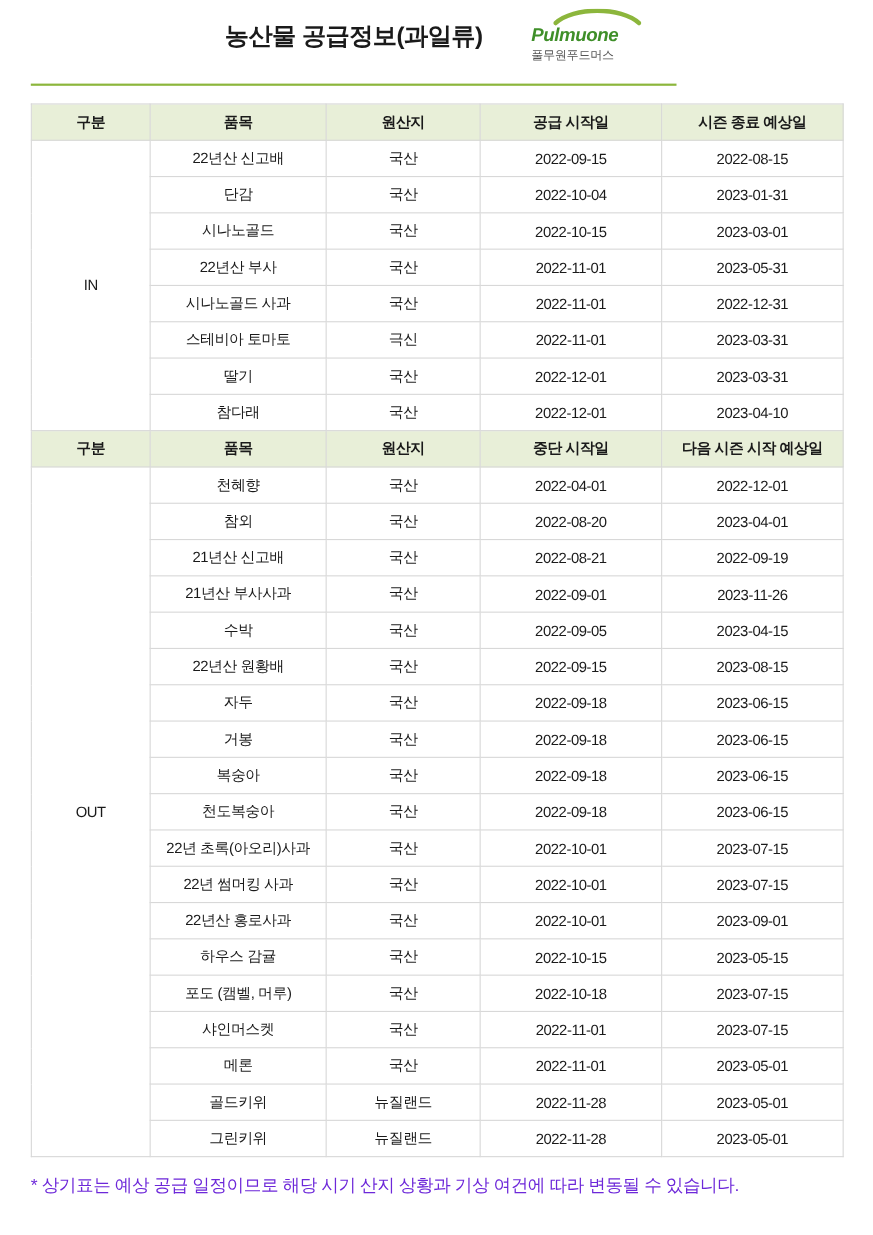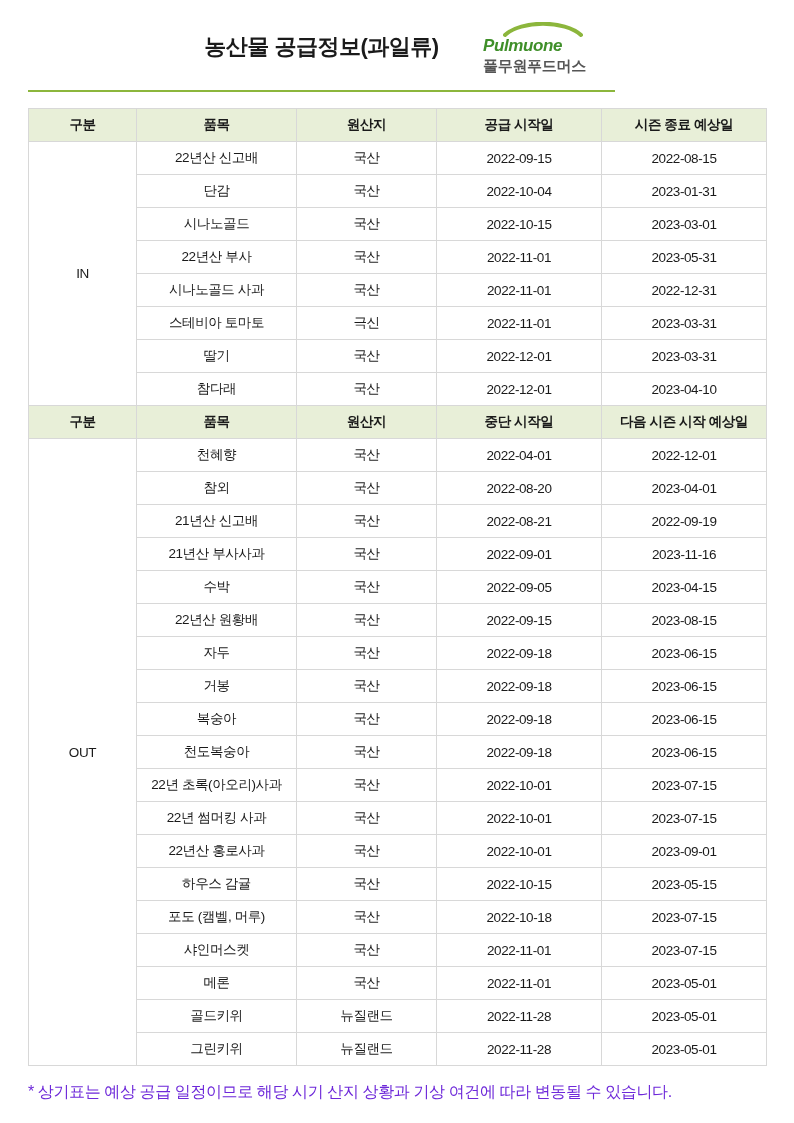--- a/index.html
+++ b/index.html
@@ -13,21 +13,21 @@
     font-family: "Liberation Sans", sans-serif;
     color: #000000;
     position: relative;
     overflow: hidden;
   }
   .page {
     width: 643px;
     height: 1123px;
     position: relative;
     box-sizing: border-box;
-    padding: 14px 28px;
+    padding: 0 28px;
   }
   
   .header {
     position: relative;
     height: 72px;
   }
   .doc-title {
     position: absolute;
     left: 0;
     right: 0;
@@ -54,25 +54,24 @@
   .brand-swoosh svg { display:block; }
   .brand-name {
     font-size: 17px;
     font-weight: bold;
     color: #3f8f29;
     font-style: italic;
     letter-spacing: -0.4px;
     margin-top: -2px;
   }
   .brand-sub {
-    font-size: 15px;
+    font-size: 11px;
     color: #555;
     letter-spacing: -0.3px;
     margin-top: 1px;
-    font-weight: bold;
   }
   .rule {
     height: 2px;
     background: #8cb63c;
     margin: 4px 0 16px 0;
   }
   
   table.supply {
     border-collapse: collapse;
     width: 738px;
@@ -223,21 +222,21 @@
         <tr>
           <td>21년산 신고배</td>
           <td>국산</td>
           <td>2022-08-21</td>
           <td>2022-09-19</td>
         </tr>
         <tr>
           <td>21년산 부사사과</td>
           <td>국산</td>
           <td>2022-09-01</td>
-          <td>2023-11-16</td>
+          <td>2023-11-26</td>
         </tr>
         <tr>
           <td>수박</td>
           <td>국산</td>
           <td>2022-09-05</td>
           <td>2023-04-15</td>
         </tr>
         <tr>
           <td>22년산 원황배</td>
           <td>국산</td>

